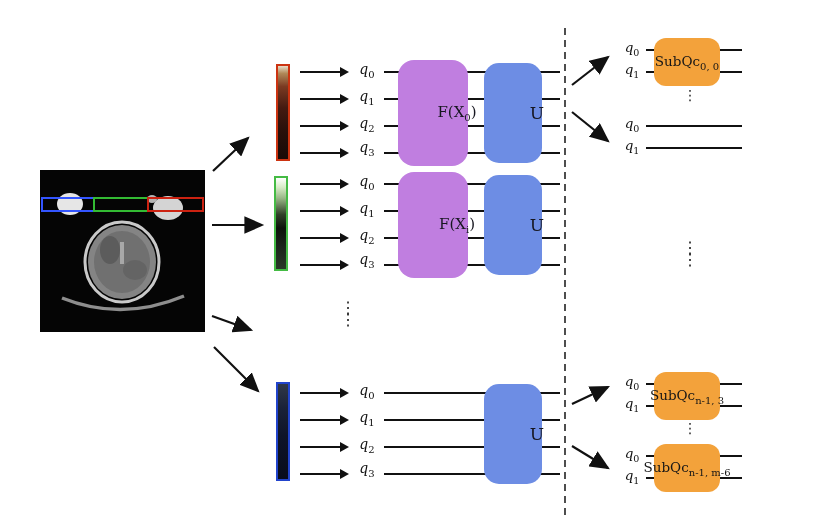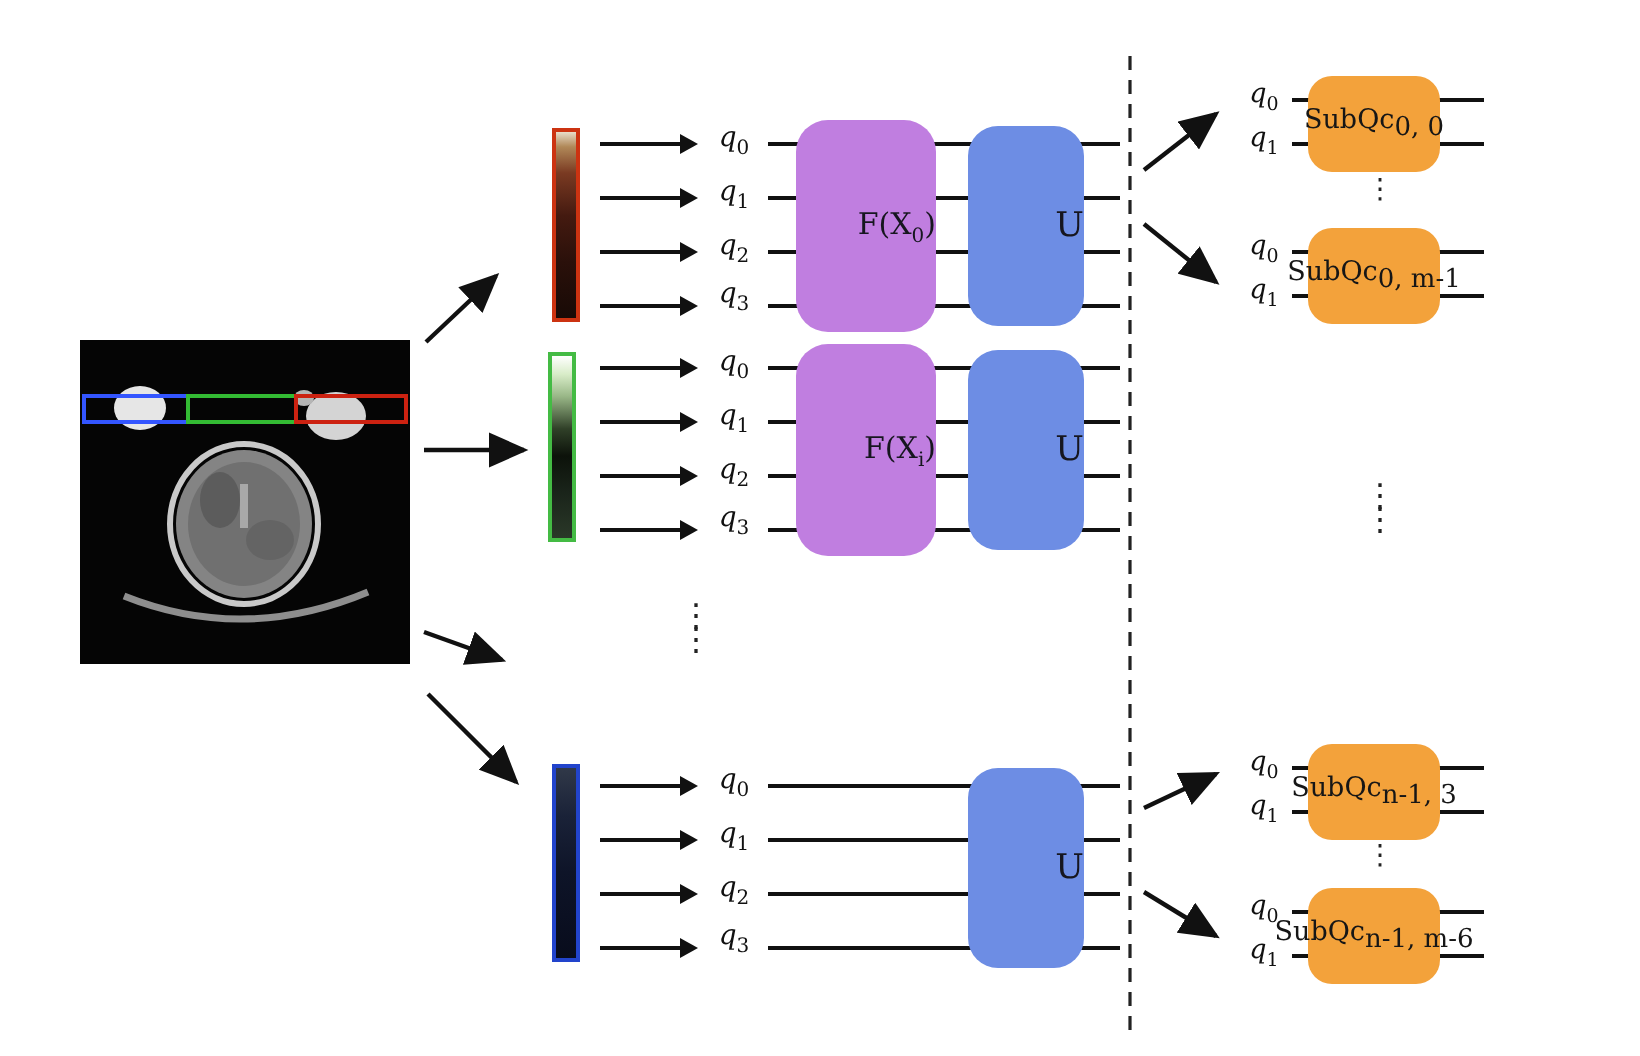--- a/index.html
+++ b/index.html
@@ -28,40 +28,40 @@
                   border-left:9px solid #111; border-top:5px solid transparent; border-bottom:5px solid transparent; }
   .cwire { position:absolute; left:84px; width:176px; height:2px; background:#111; z-index:2; }
   .qlab  { position:absolute; left:52px; width:30px; text-align:center; font-size:14px; color:#111;
            transform:translateY(-55%); z-index:3; line-height:1; }
   .qlab i { font-style:italic; }
   .qlab sub { font-size:10px; font-style:normal; }
   .aline.r0 { top:11px; } .aline.r1 { top:38px; } .aline.r2 { top:65px; } .aline.r3 { top:92px; }
   .cwire.r0 { top:11px; } .cwire.r1 { top:38px; } .cwire.r2 { top:65px; } .cwire.r3 { top:92px; }
   .qlab.r0  { top:12px; } .qlab.r1  { top:39px; } .qlab.r2  { top:66px; } .qlab.r3  { top:90px; }
 
-  .gate { position:absolute; display:flex; align-items:center; justify-content:flex-end; z-index:4;padding-left:48px; }
+  .gate { position:absolute; display:flex; align-items:center; justify-content:center; z-index:4;padding-left:48px; }
   .gate-f { left:98px;  top:0;   width:70px; height:106px; border-radius:16px; background:#c07ee0; }
   .gate-u { left:184px; top:3px; width:58px; height:100px; border-radius:15px; background:#6d8de4; }
   .glab { font-size:15px; color:#16161f; }
   .glab sub { font-size:10px; }
   .gate-u .glab { font-size:17px; }
 
   
   .subqc { position:absolute; left:620px; width:128px; height:48px; }
   .swire { position:absolute; left:26px; width:96px; height:2px; background:#111; z-index:2; }
   .sqlab { position:absolute; left:0; width:24px; text-align:center; font-size:13.5px; color:#111;
            transform:translateY(-55%); z-index:3; line-height:1; }
   .sqlab i { font-style:italic; }
   .sqlab sub { font-size:9.5px; font-style:normal; }
   .swire.s0 { top:11px; } .swire.s1 { top:33px; }
   .sqlab.s0 { top:12px; } .sqlab.s1 { top:34px; }
   .sbox { position:absolute; left:34px; top:0; width:66px; height:48px; border-radius:12px; background:#f3a23b;
           display:flex; align-items:center; justify-content:center; z-index:4; }
   .slab { font-size:13.5px; color:#161616; white-space:nowrap; }
-  .slab sub { font-size:13px; }
+  .slab sub { font-size:10px; }
 
   
   .vdots { position:absolute; width:28px; text-align:center; color:#222; z-index:3;
            display:flex; flex-direction:column; align-items:center; line-height:0.72; font-size:16px; }
   .vdots span { display:block; }
 </style>
 </head>
 <body>
 
 <div class="canvas">
@@ -183,23 +183,20 @@
 
   <div class="vdots" style="left:676px; top:90px; font-size:14px;">
     <span>⋮</span>
   </div>
 
   <div class="subqc" style="top:114px">
     <div class="swire s0"></div>
     <div class="swire s1"></div>
     <div class="sqlab s0"><i>q</i><sub>0</sub></div>
     <div class="sqlab s1"><i>q</i><sub>1</sub></div>
-    <div class="sbox">
-      <span class="slab"><span>SubQc</span><sub>0, m-1</sub></span>
-    </div>
   </div>
 
   <div class="vdots" style="left:676px; top:242px;">
     <span>⋮</span>
       <span>⋮</span>
   </div>
 
   <div class="subqc" style="top:372px">
     <div class="swire s0"></div>
     <div class="swire s1"></div>

